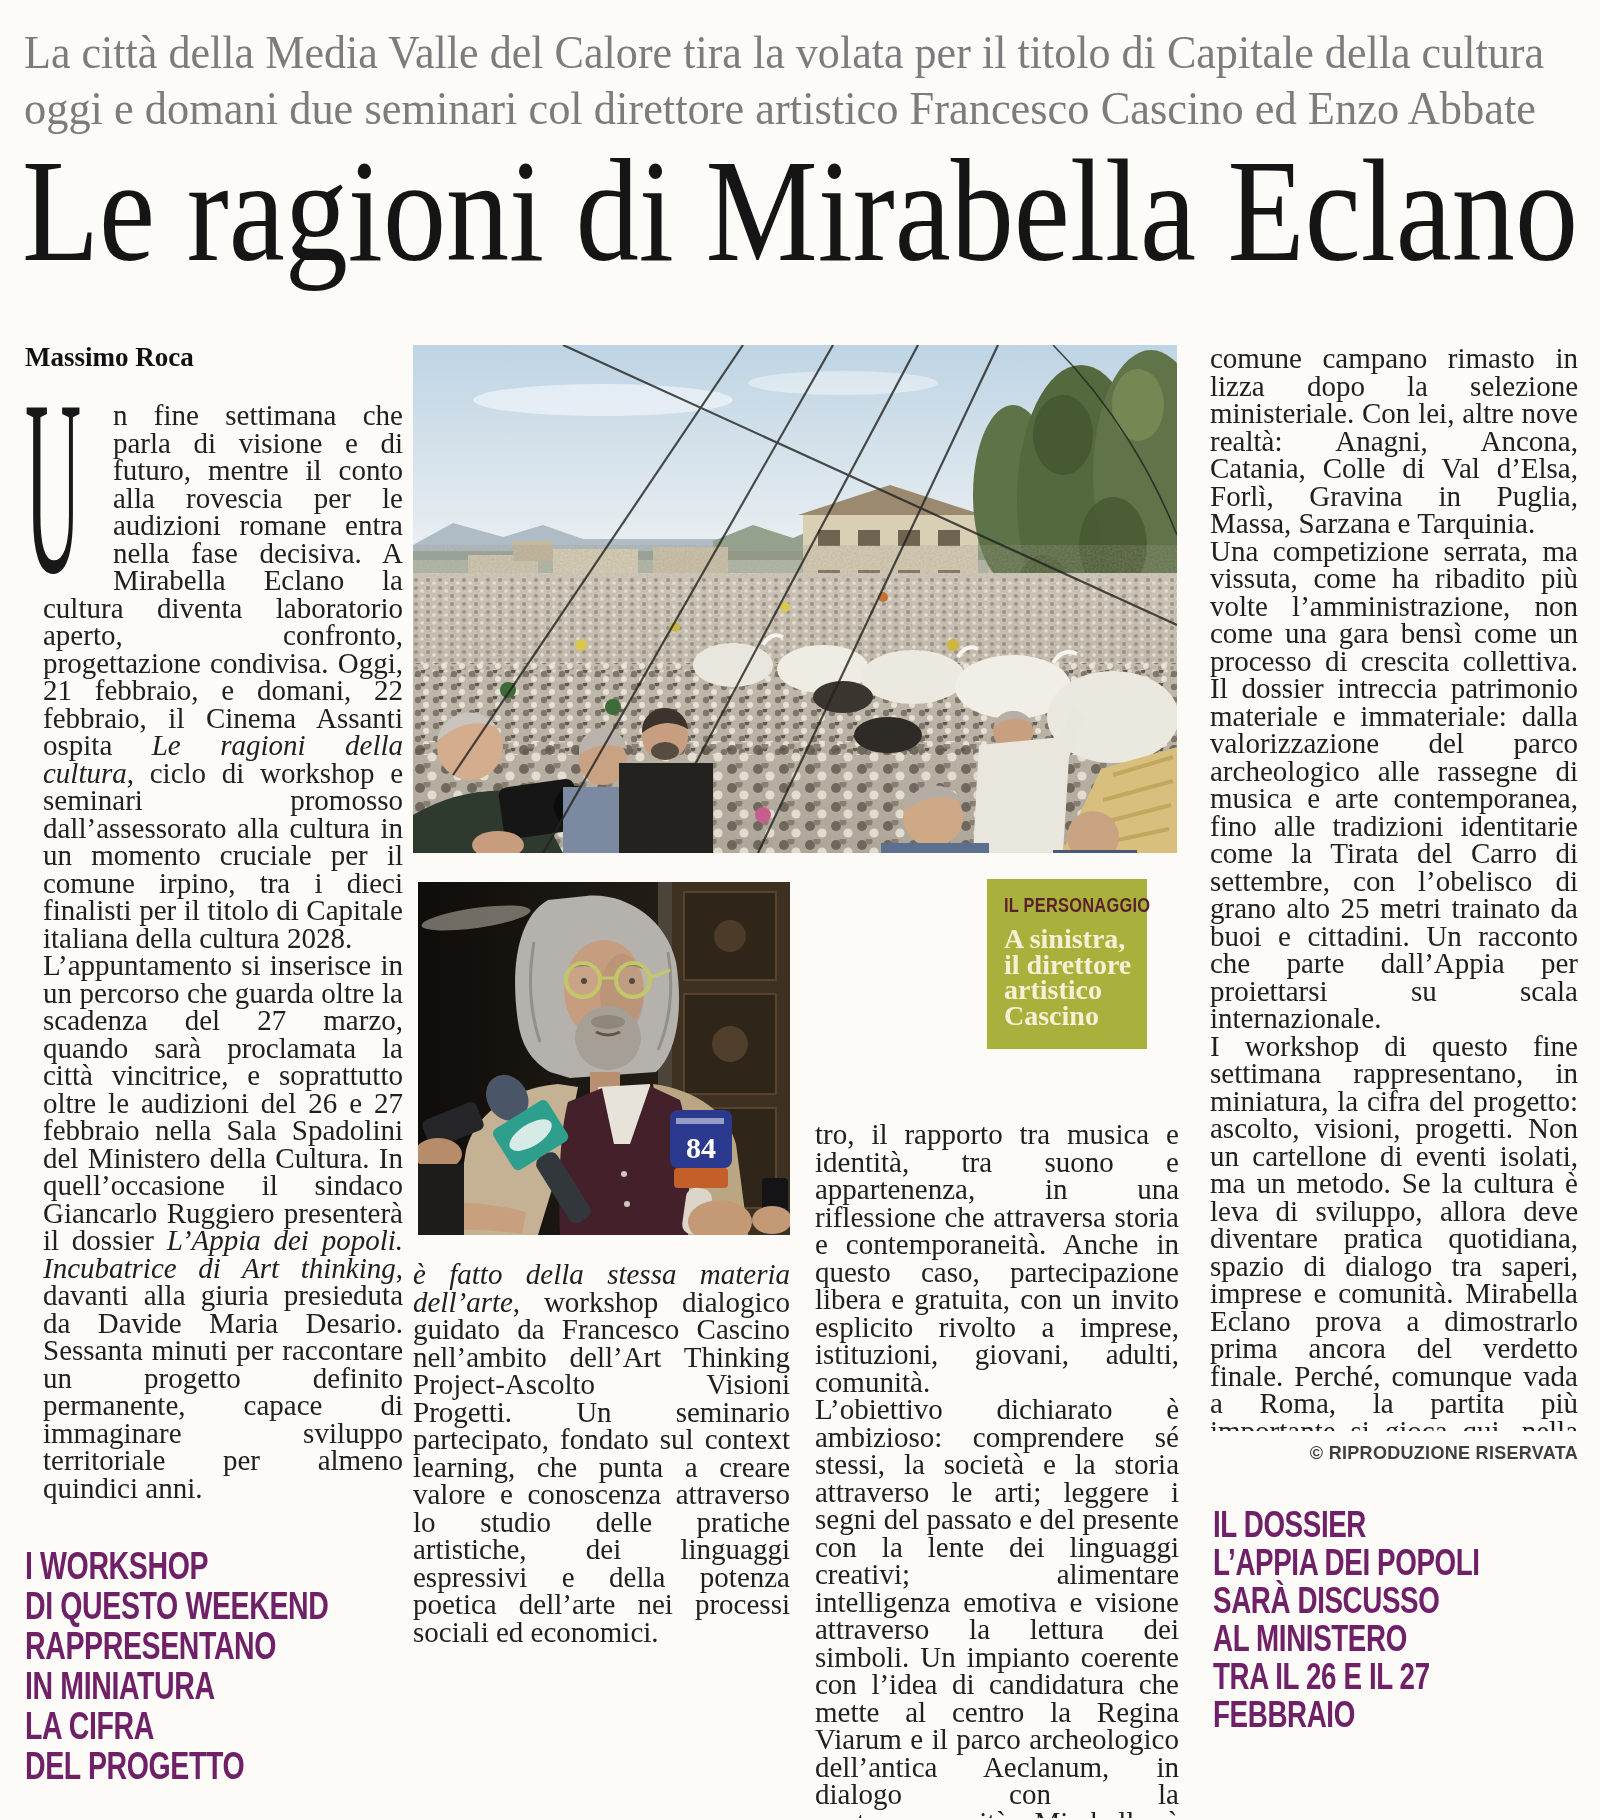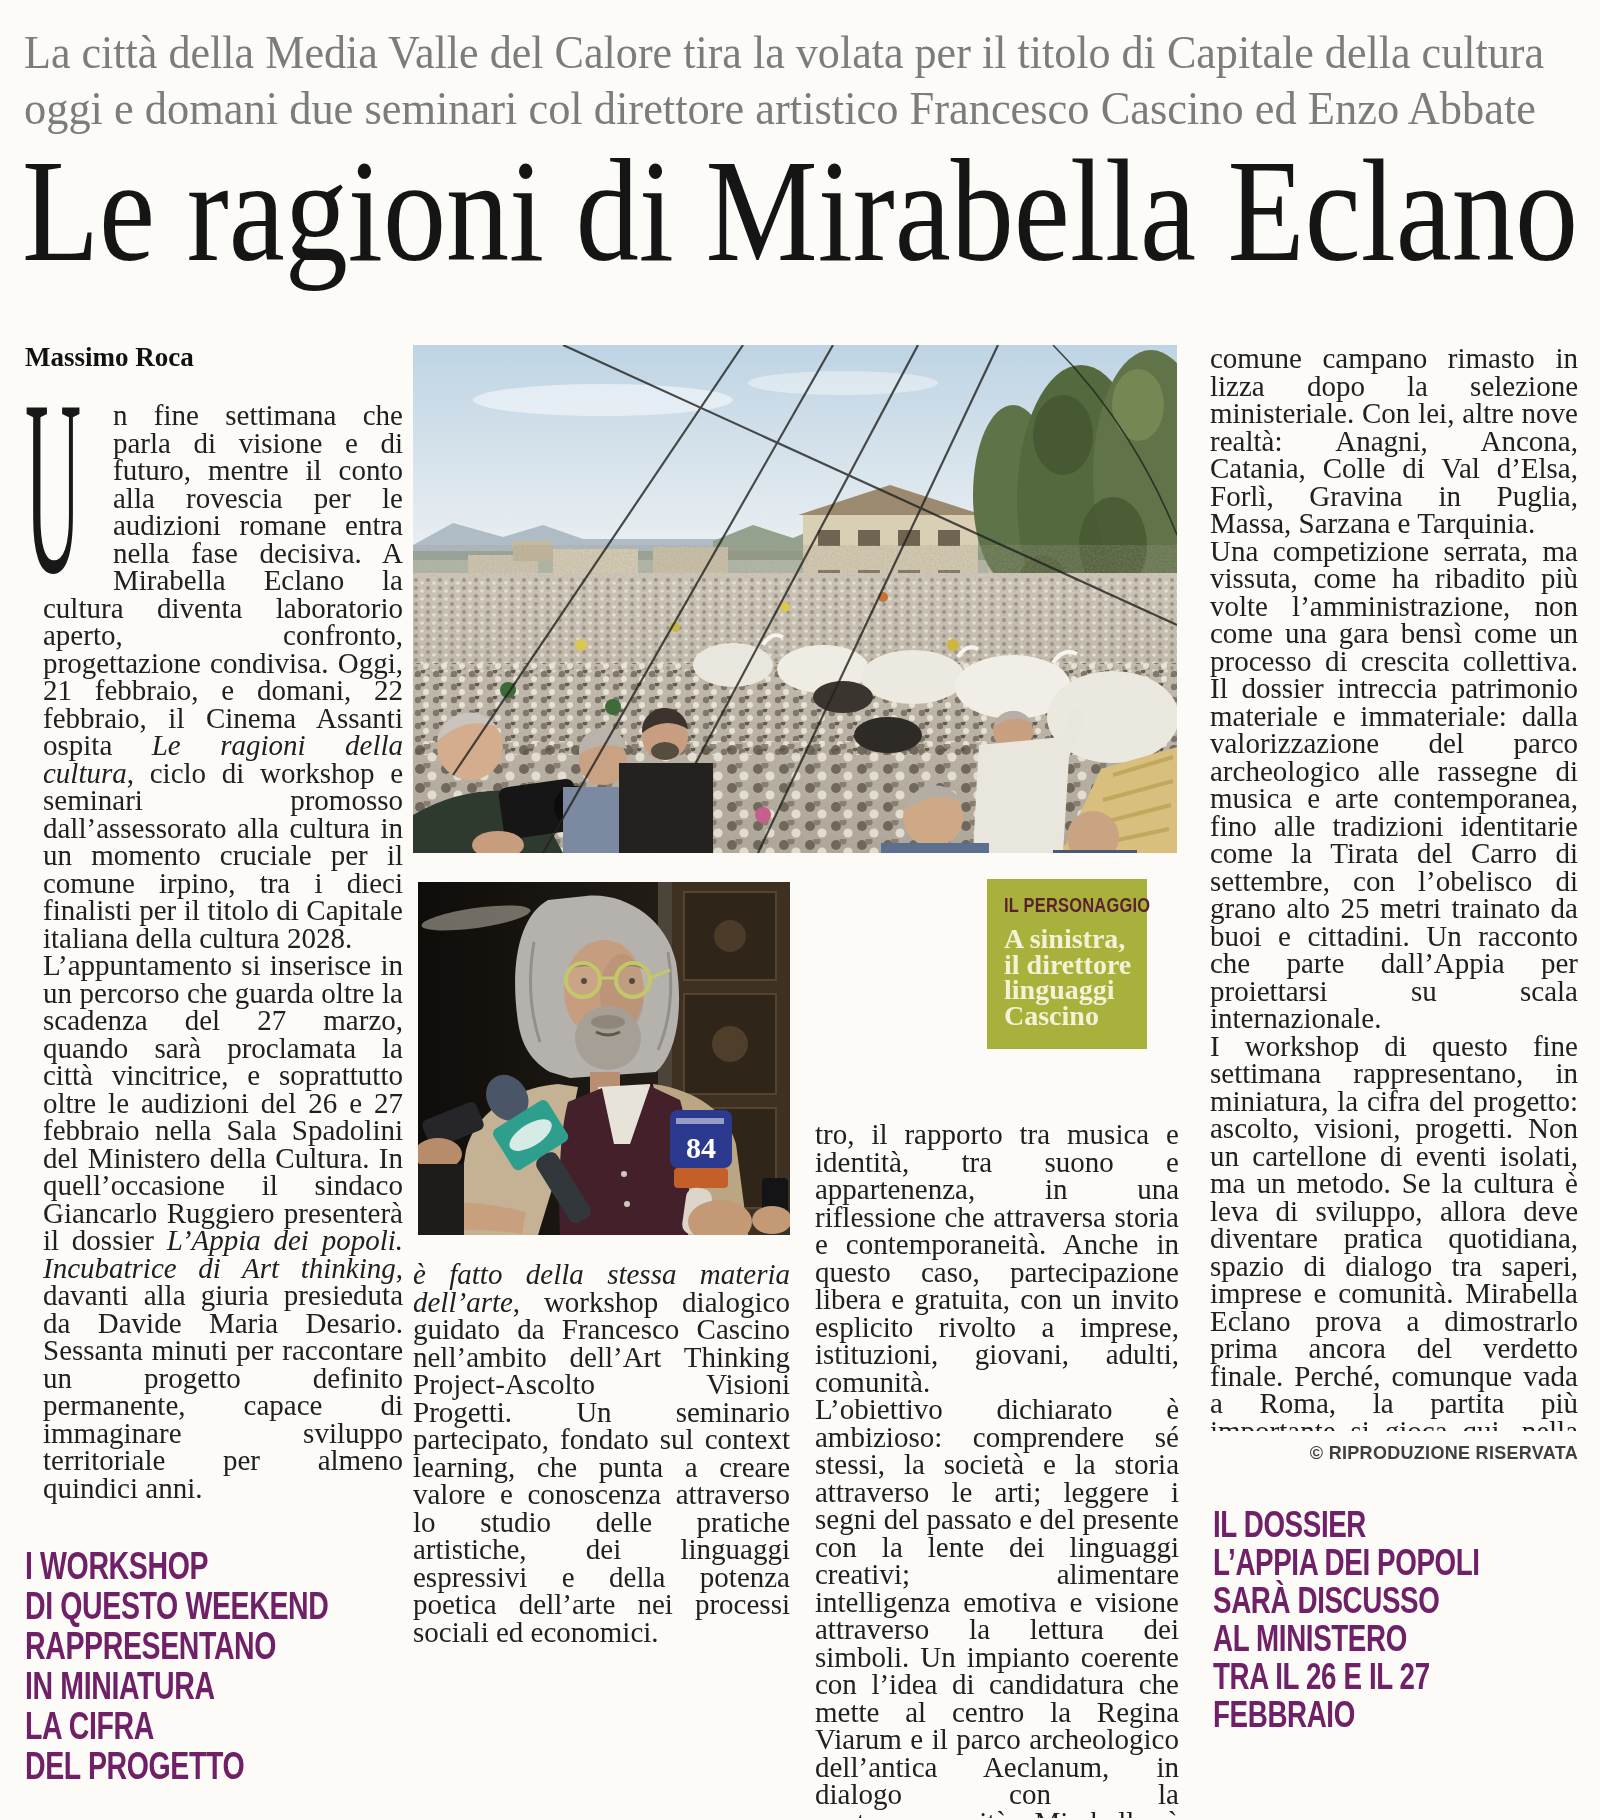--- a/index.html
+++ b/index.html
@@ -267,21 +267,21 @@
       <rect x="344" y="296" width="26" height="44" rx="4" fill="#141416"></rect>
       <ellipse cx="354" cy="338" rx="20" ry="14" fill="#c49a76"></ellipse>
     </g>
   </svg>
 
   <div class="caption-box">
     <div class="caption-kicker">IL PERSONAGGIO</div>
     <div class="caption-lines">
         <div>A sinistra,</div>
         <div>il direttore</div>
-        <div>linguaggi</div>
+        <div>artistico</div>
         <div>Cascino</div>
       </div>
   </div>
 
   <div class="copyright">© RIPRODUZIONE RISERVATA</div>
 
   <div class="pull-quote pq-left">
       <div>I WORKSHOP</div>
       <div>DI QUESTO WEEKEND</div>
       <div>RAPPRESENTANO</div>

